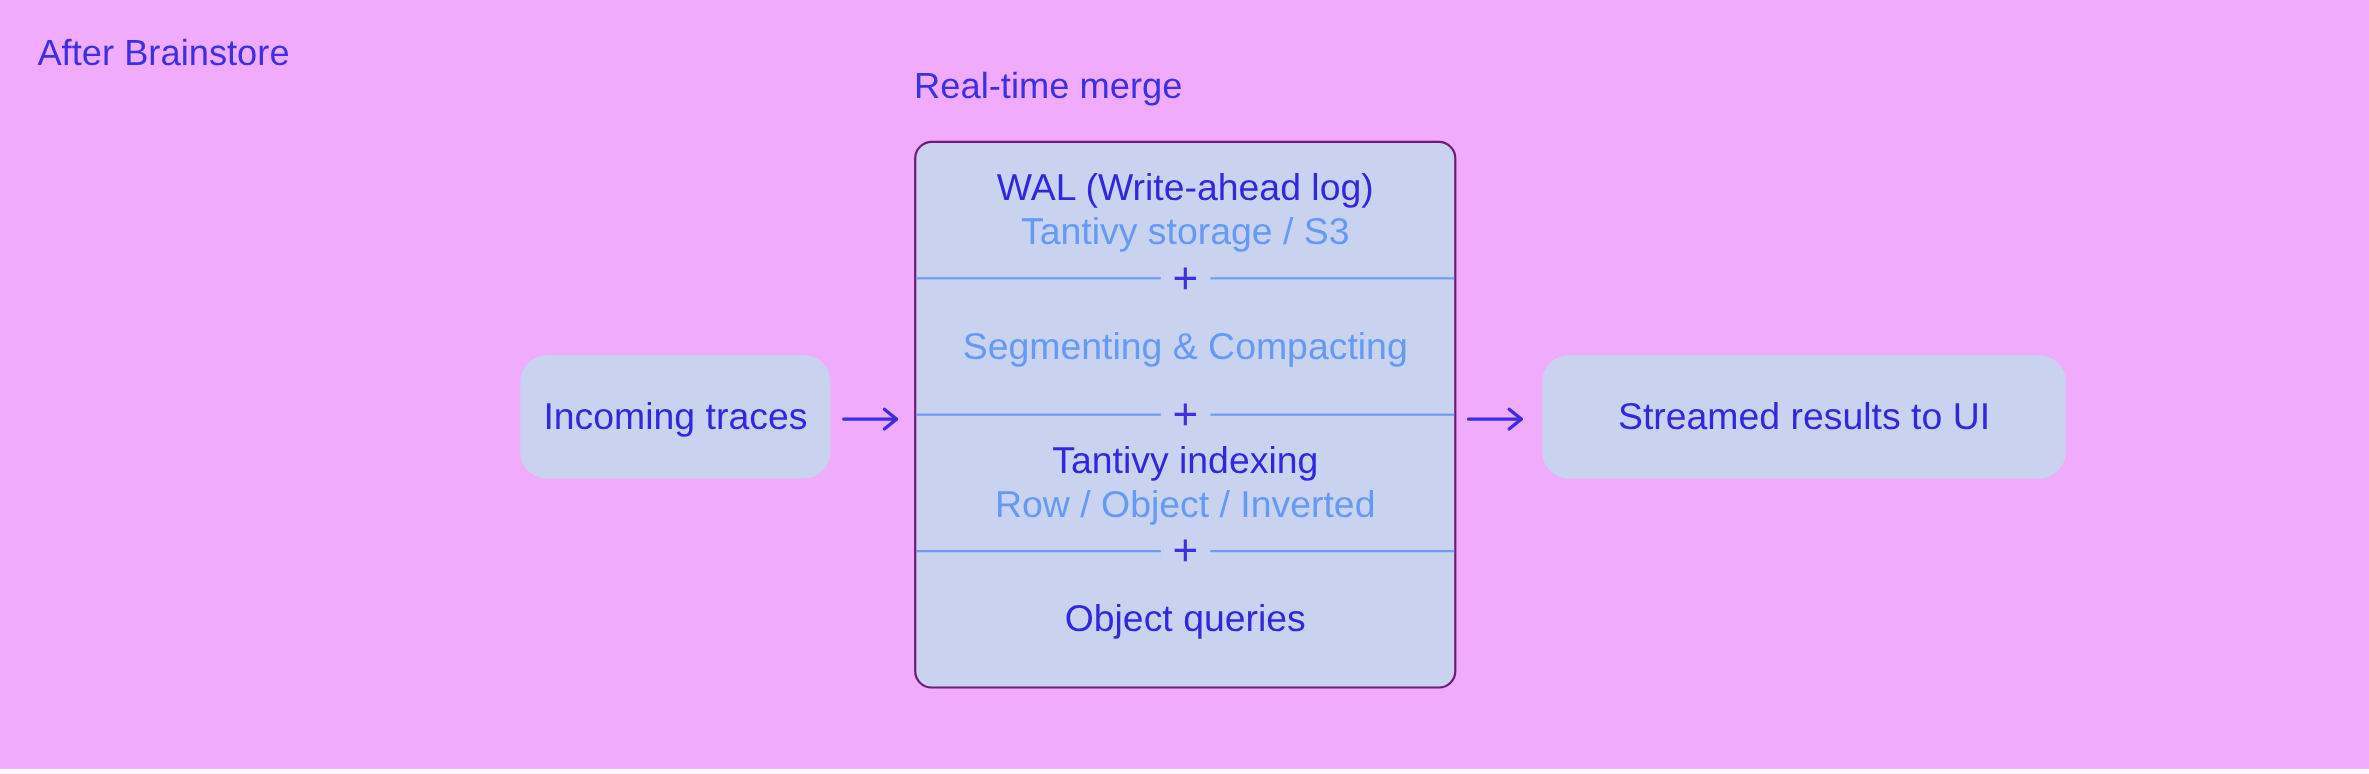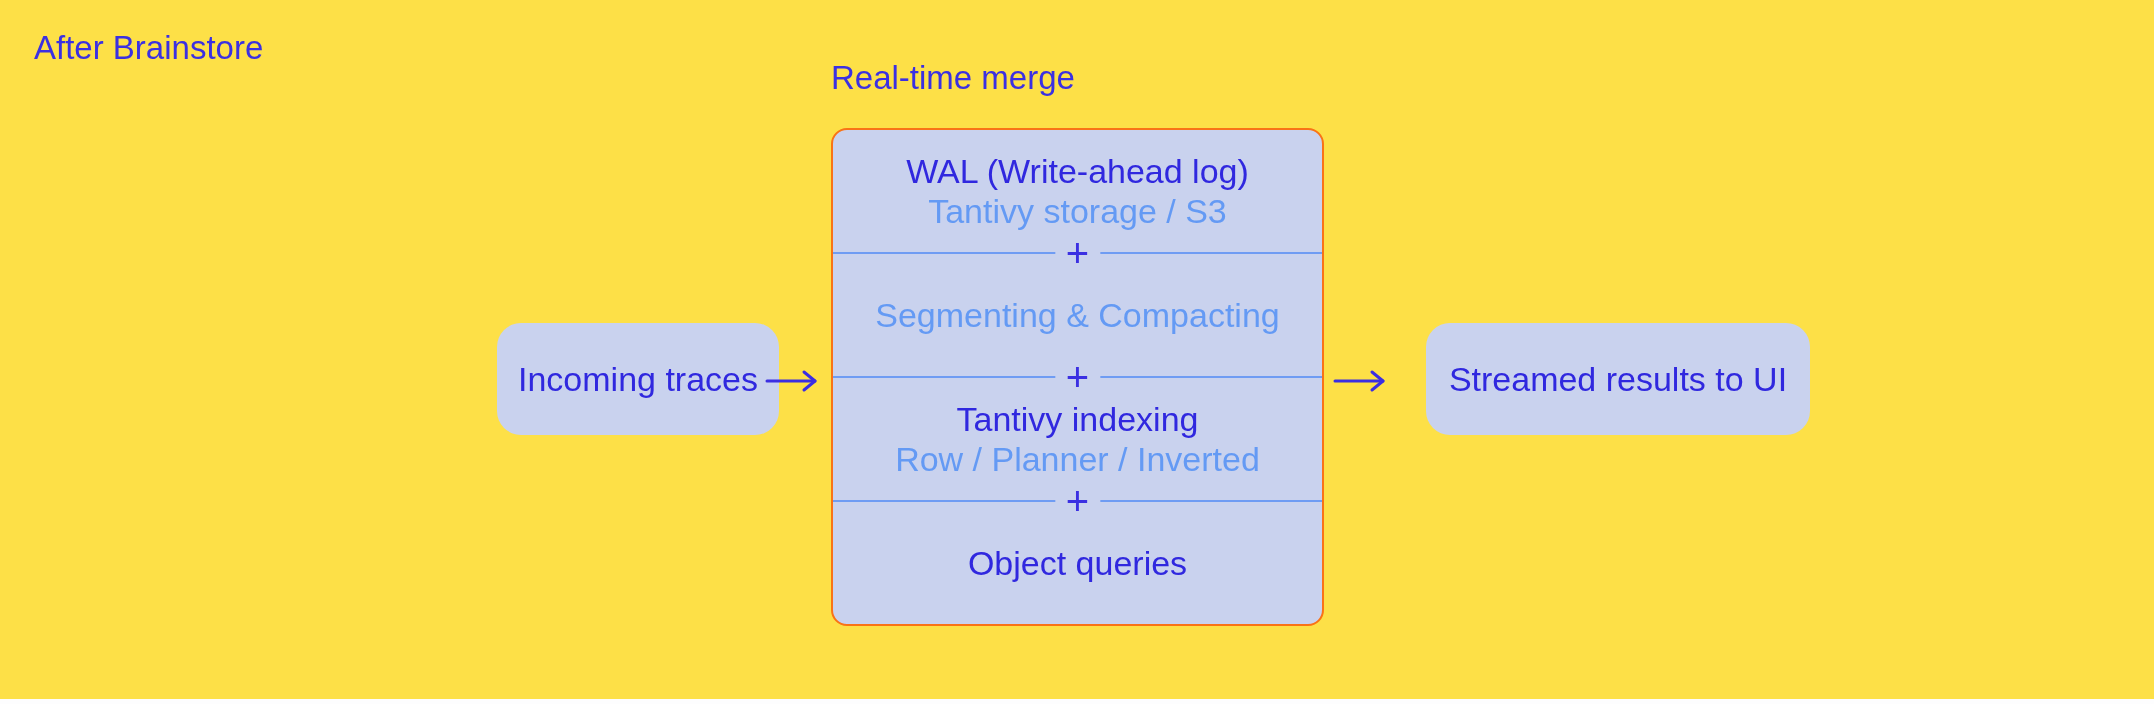--- a/index.html
+++ b/index.html
@@ -4,21 +4,21 @@
 <style>
   html, body {
     margin: 0;
     padding: 0;
     background: #ffffff;
   }
   .canvas {
     position: relative;
     width: 2154px;
     height: 704px;
-    background: #fde047;
+    background: #f0abfc;
     overflow: hidden;
     font-family: "Liberation Sans", sans-serif;
   }
   .page-title {
     position: absolute;
     left: 34px;
     top: 28px;
     font-size: 33px;
     line-height: 1.2;
     color: #3b30e2;
@@ -38,33 +38,32 @@
     top: 323px;
     height: 112px;
     background: #c9d2ee;
     border-radius: 24px;
     display: flex;
     align-items: center;
     justify-content: center;
     font-size: 34px;
     color: #3028df;
     box-sizing: border-box;
-    margin-left: 24px;
   }
   .node-input  { left: 473px;  width: 282px; }
-  .node-output { left: 1402px; width: 384px; }
+  .node-output { left: 1402px; width: 476px; }
   .stack {
     position: absolute;
     left: 831px;
     top: 128px;
     width: 493px;
     height: 498px;
     box-sizing: border-box;
     background: #c9d2ee;
-    border: 2px solid #f97316;
+    border: 2px solid #701a75;
     border-radius: 16px;
     display: flex;
     flex-direction: column;
   }
   .layer {
     flex: 1 1 0;
     display: flex;
     flex-direction: column;
     align-items: center;
     justify-content: center;
@@ -151,21 +150,21 @@
     <div class="layer">
       <div class="layer-subtitle">Segmenting &amp; Compacting</div>
     </div>
 
     <div class="divider">
       <span class="plus">+</span>
     </div>
 
     <div class="layer">
       <div class="layer-title">Tantivy indexing</div>
-      <div class="layer-subtitle">Row / Planner / Inverted</div>
+      <div class="layer-subtitle">Row / Object / Inverted</div>
     </div>
 
     <div class="divider">
       <span class="plus">+</span>
     </div>
 
     <div class="layer">
       <div class="layer-title">Object queries</div>
     </div>
 

